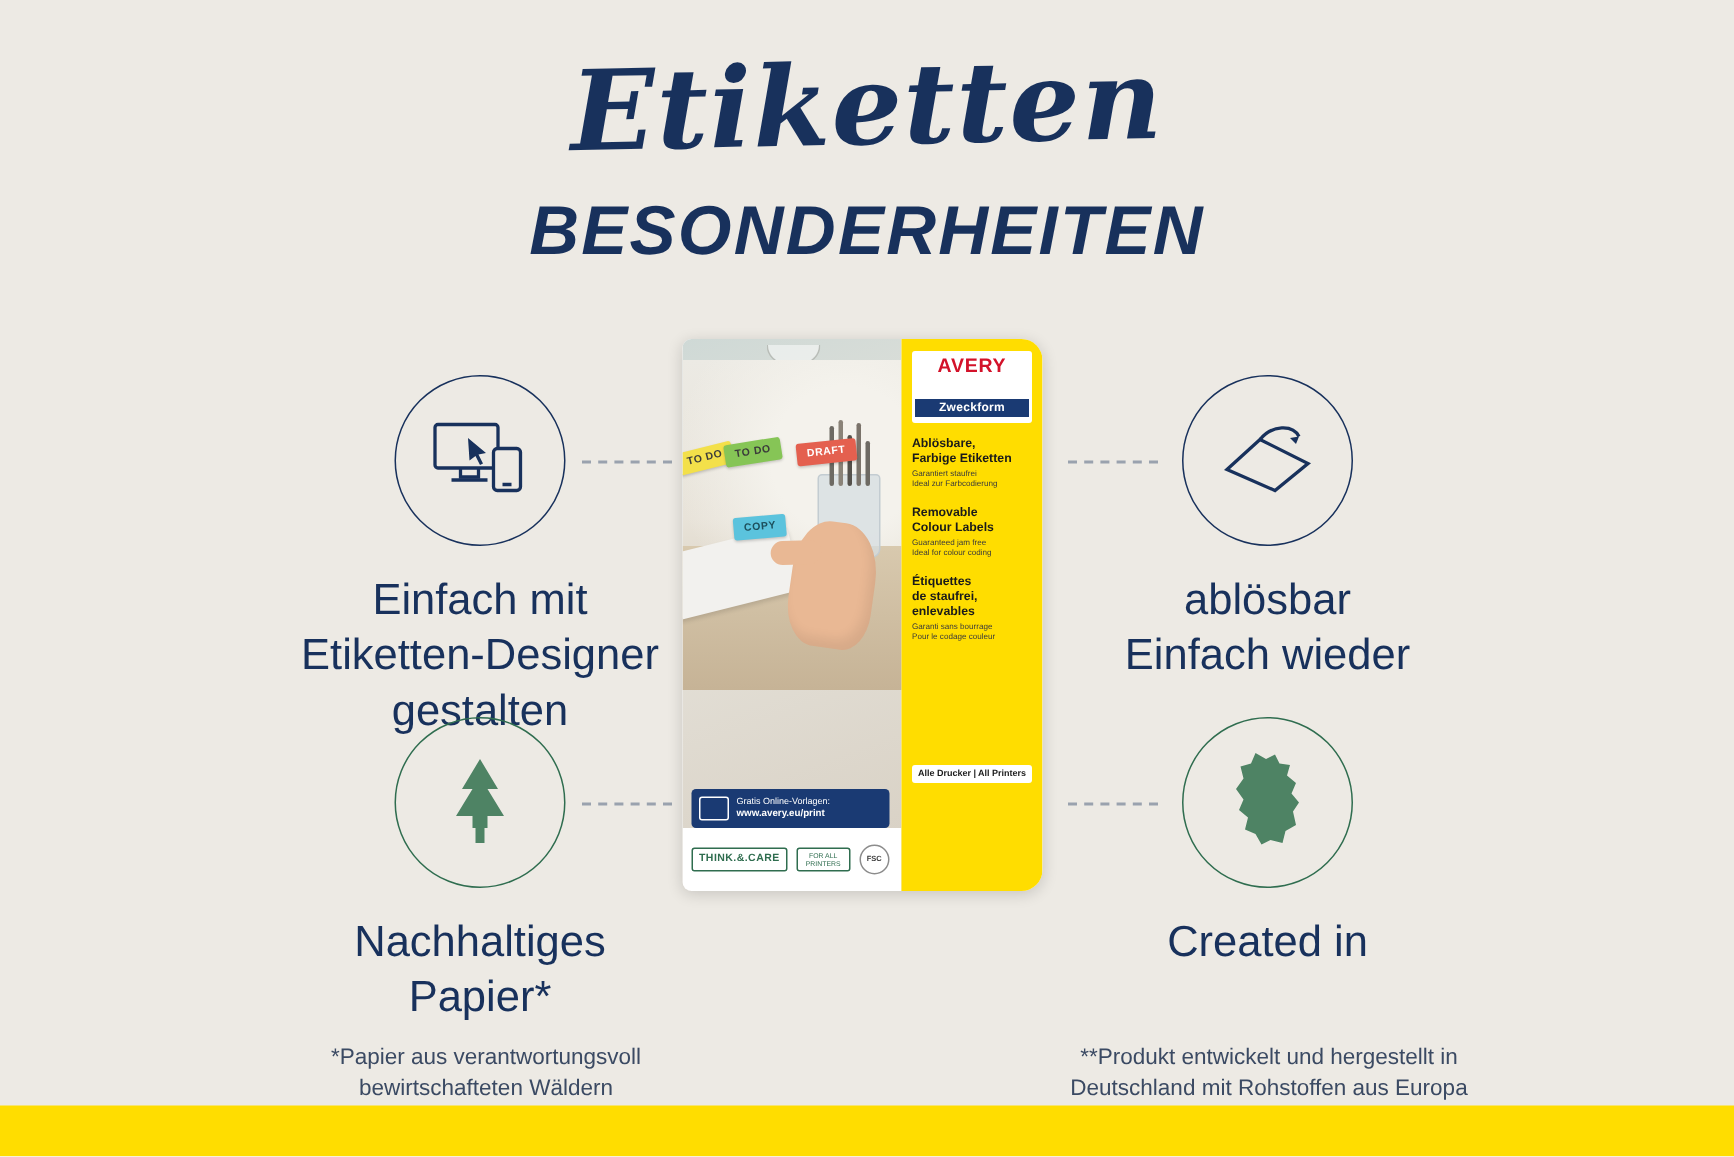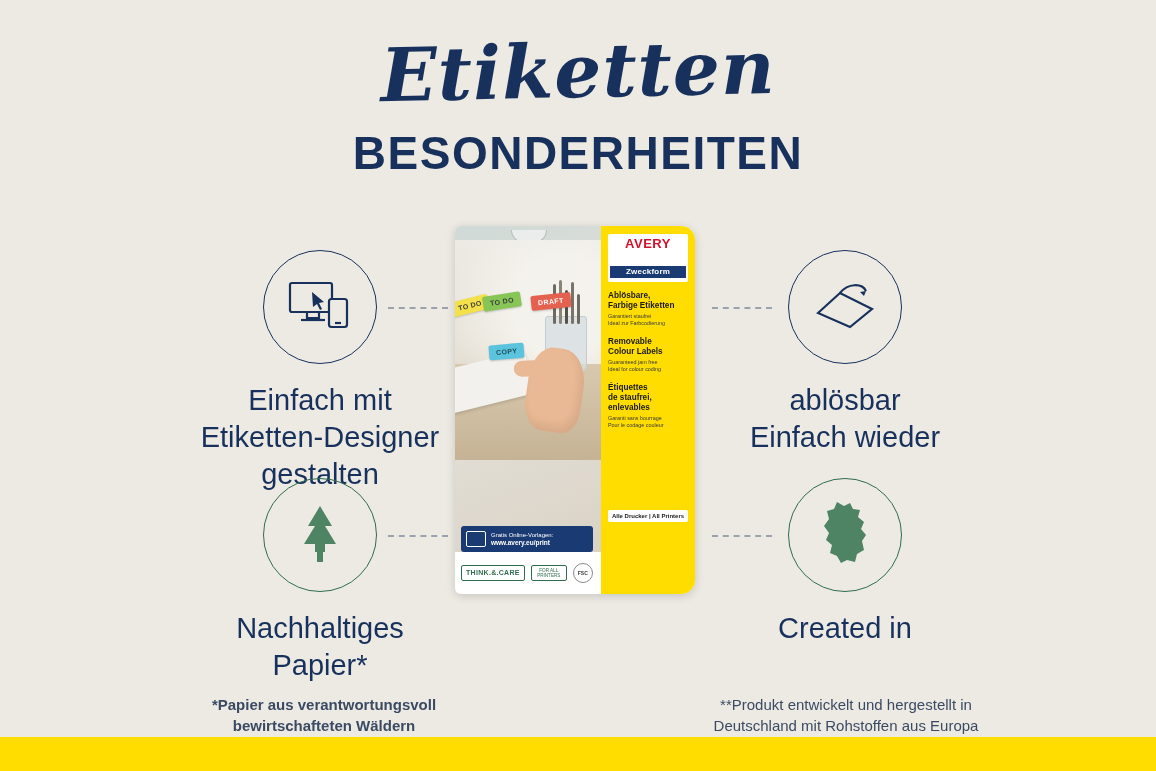--- a/index.html
+++ b/index.html
@@ -39,20 +39,21 @@
   .headline-main {
     position: absolute;
     top: 126px;
     left: 0;
     width: 1156px;
     text-align: center;
     font-size: 46px;
     font-weight: 700;
     letter-spacing: 1.5px;
     color: #18315c;
+    font-style: italic;
   }
   
   .feature {
     position: absolute;
     width: 290px;
     text-align: center;
   }
   .circle {
     width: 114px;
     height: 114px;
@@ -337,21 +338,21 @@
   }
   
   .footnote {
     position: absolute;
     font-size: 15px;
     color: #3b4a63;
     line-height: 1.4;
     text-align: center;
     width: 320px;
   }
-  #fn-left { top: 694px; left: 164px; font-weight: bold; }
+  #fn-left { top: 694px; left: 164px; }
   #fn-right { top: 694px; left: 686px; }
   
   .yellow-bar {
     position: absolute;
     left: 0; bottom: 0;
     width: 1156px;
     height: 34px;
     background: #ffdd00;
   }
 </style>

